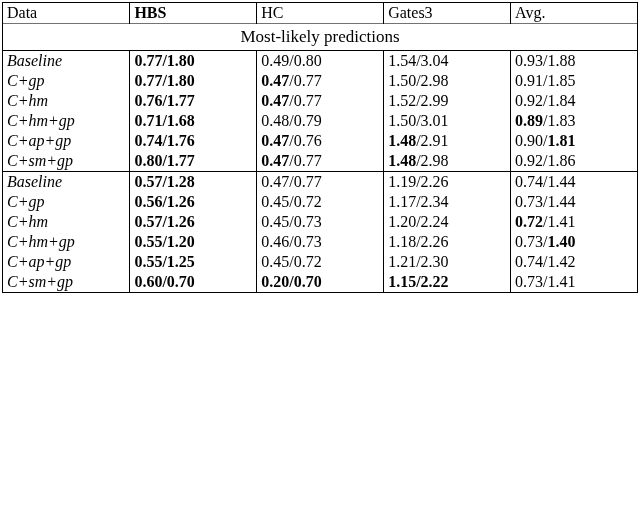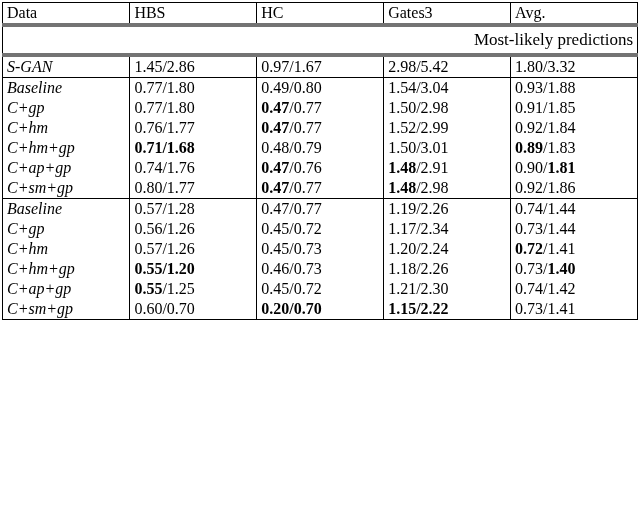--- a/index.html
+++ b/index.html
@@ -15,62 +15,55 @@
     border-collapse: collapse;
     width: 636px;
     margin: 2px;
   }
   .tbl td, .tbl th {
     padding: 1px 4px 1px 4px;
     text-align: left;
     white-space: nowrap;
   }
   .col-data { width: 122px; border-left: 1px solid #000; padding-left:6px;}
-  .col-hbs  { width: 122px; border-left: 1px solid #000; padding-left:6px;}
+  .col-hbs  { width: 122px; border-left: 1px solid #000; padding-left:6px;font-weight:bold;}
   .col-hc   { width: 122px; border-left: 1px solid #000; padding-left:6px;}
   .col-g    { width: 122px; border-left: 1px solid #000; padding-left:6px;}
   .col-avg  { width: 122px; border-left: 1px solid #000; padding-left:6px; border-right:1px solid #000;}
   .section-head td {
-    text-align: right;
+    text-align: center;
     font-size: 17px;
     border-left:1px solid #000;
     border-right:1px solid #000;
     padding-top:3px;
     padding-bottom:3px;
   }
   .last-col{border-right:1px solid #000;}
   .first-col{border-left:1px solid #000;}
   .it { font-style: italic; }
   .btop{ border-top:1px solid #000;}
-  .bbot{ border-bottom:4px solid #737373;margin-left:8px;}
+  .bbot{ border-bottom:1px solid #737373;margin-left:8px;}
 </style>
 </head>
 <body>
 
 <table class="tbl">
   <tbody>
       <tr class="btop bbot">
     <td class="col-data">Data</td>
     <td class="col-hbs">HBS</td>
     <td class="col-hc">HC</td>
     <td class="col-g">Gates3</td>
     <td class="col-avg">Avg.</td>
   </tr>
   </tbody>
     <tbody id="tbody">
       <tr class="section-head btop bbot">
         <td colspan="5">Most-likely predictions</td>
       </tr>
-      <tr class="">
-    <td class="col-data it">S-GAN</td>
-    <td class="col-hbs">1.45/2.86</td>
-    <td class="col-hc">0.97/1.67</td>
-    <td class="col-g">2.98/5.42</td>
-    <td class="col-avg">1.80/3.32</td>
-  </tr>
       <tr class=" btop">
     <td class="col-data it btop">Baseline</td>
     <td class="col-hbs btop">0.77/1.80</td>
     <td class="col-hc btop">0.49/0.80</td>
     <td class="col-g btop">1.54/3.04</td>
     <td class="col-avg btop">0.93/1.88</td>
   </tr>
       <tr class="">
     <td class="col-data it">C+gp</td>
     <td class="col-hbs">0.77/1.80</td>

